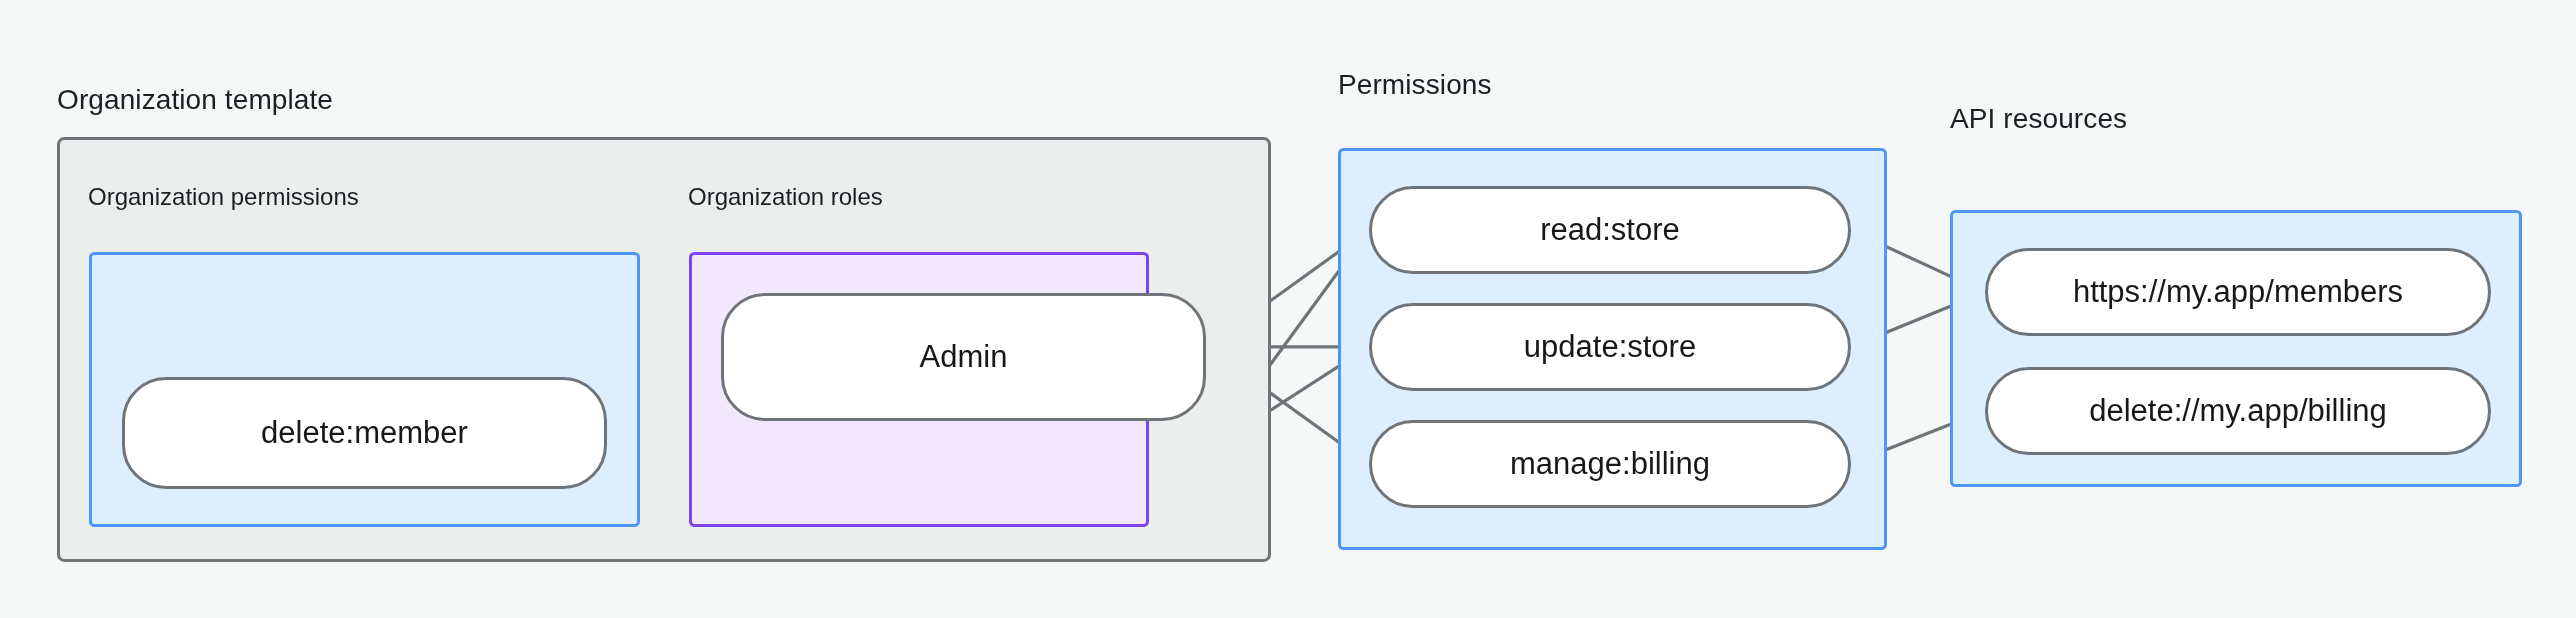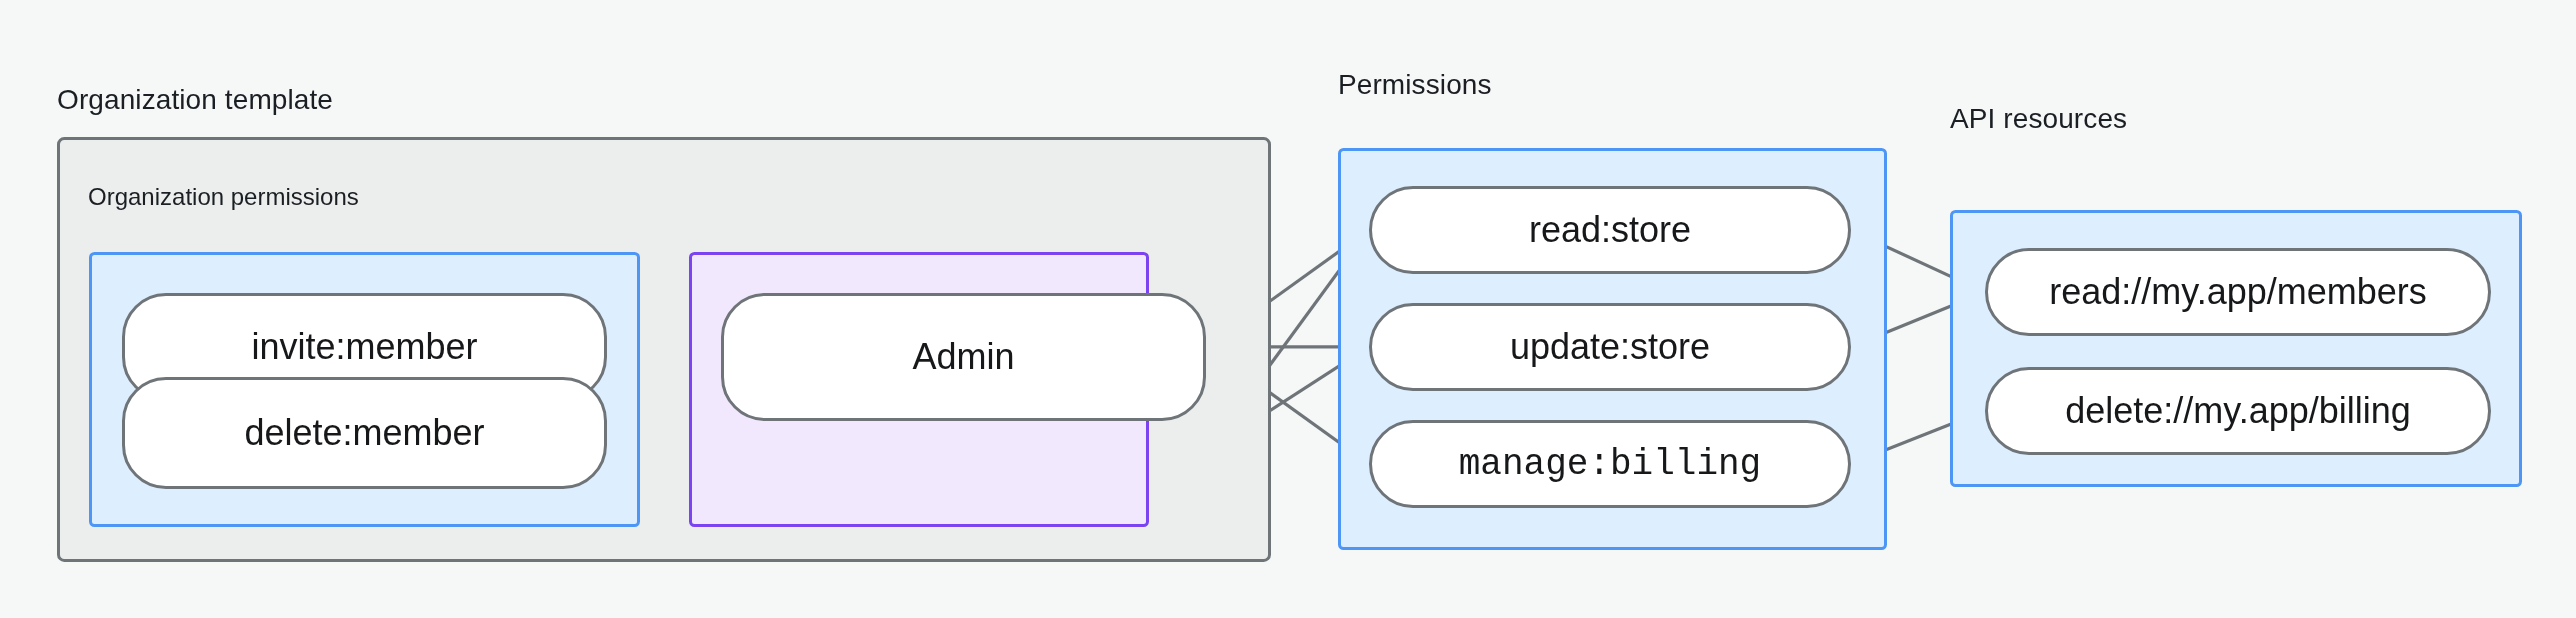--- a/index.html
+++ b/index.html
@@ -53,21 +53,21 @@
   }
   .node {
     position: absolute;
     box-sizing: border-box;
     background: #ffffff;
     border: 3.7px solid #6e7478;
     border-radius: 44px;
     display: flex;
     align-items: center;
     justify-content: center;
-    font-size: 36px;
+    font-size: 31px;
     color: #16181a;
     white-space: nowrap;
   }
   svg.wires {
     position: absolute;
     left: 0;
     top: 0;
     width: 2576px;
     height: 619px;
     pointer-events: none;
@@ -112,42 +112,42 @@
   </svg>
 
   <div class="group-title" style="left:57px; top:57px;margin-top:27px;">Organization template</div>
 
   <div class="outer-box" style="left:57px; top:137px; width:1214px; height:425px;"></div>
 
   <div class="sub-title" style="left:88px; top:183px;">Organization permissions</div>
 
   <div class="panel blue" style="left:89px; top:252px; width:551px; height:275px;"></div>
 
-  <div class="node" style="left:122px; top:293px; width:485px; height:108px;">invite:member</div>
 
   <div class="node" style="left:122px; top:377px; width:485px; height:112px;">delete:member</div>
 
+  <div class="sub-title" style="left:688px; top:183px;">Organization roles</div>
 
   <div class="panel purple" style="left:689px; top:252px; width:460px; height:275px;"></div>
 
   <div class="node" style="left:721px; top:293px; width:485px; height:128px;">Admin</div>
 
 
   <div class="group-title" style="left:1338px; top:69px;">Permissions</div>
 
   <div class="panel blue" style="left:1338px; top:148px; width:549px; height:402px;"></div>
 
   <div class="node" style="left:1369px; top:186px; width:482px; height:88px;">read:store</div>
 
   <div class="node" style="left:1369px; top:303px; width:482px; height:88px;">update:store</div>
 
-  <div class="node" style="left:1369px; top:420px; width:482px; height:88px;font-family:Liberation Mono, monospace;">manage:billing</div>
+  <div class="node" style="left:1369px; top:420px; width:482px; height:88px;">manage:billing</div>
 
   <div class="group-title" style="left:1950px; top:103px;">API resources</div>
 
   <div class="panel blue" style="left:1950px; top:210px; width:572px; height:277px;"></div>
 
-  <div class="node" style="left:1985px; top:248px; width:506px; height:88px;">read://my.app/members</div>
+  <div class="node" style="left:1985px; top:248px; width:506px; height:88px;">https://my.app/members</div>
 
   <div class="node" style="left:1985px; top:367px; width:506px; height:88px;">delete://my.app/billing</div>
 
 </div>
 
 
 </body></html>

